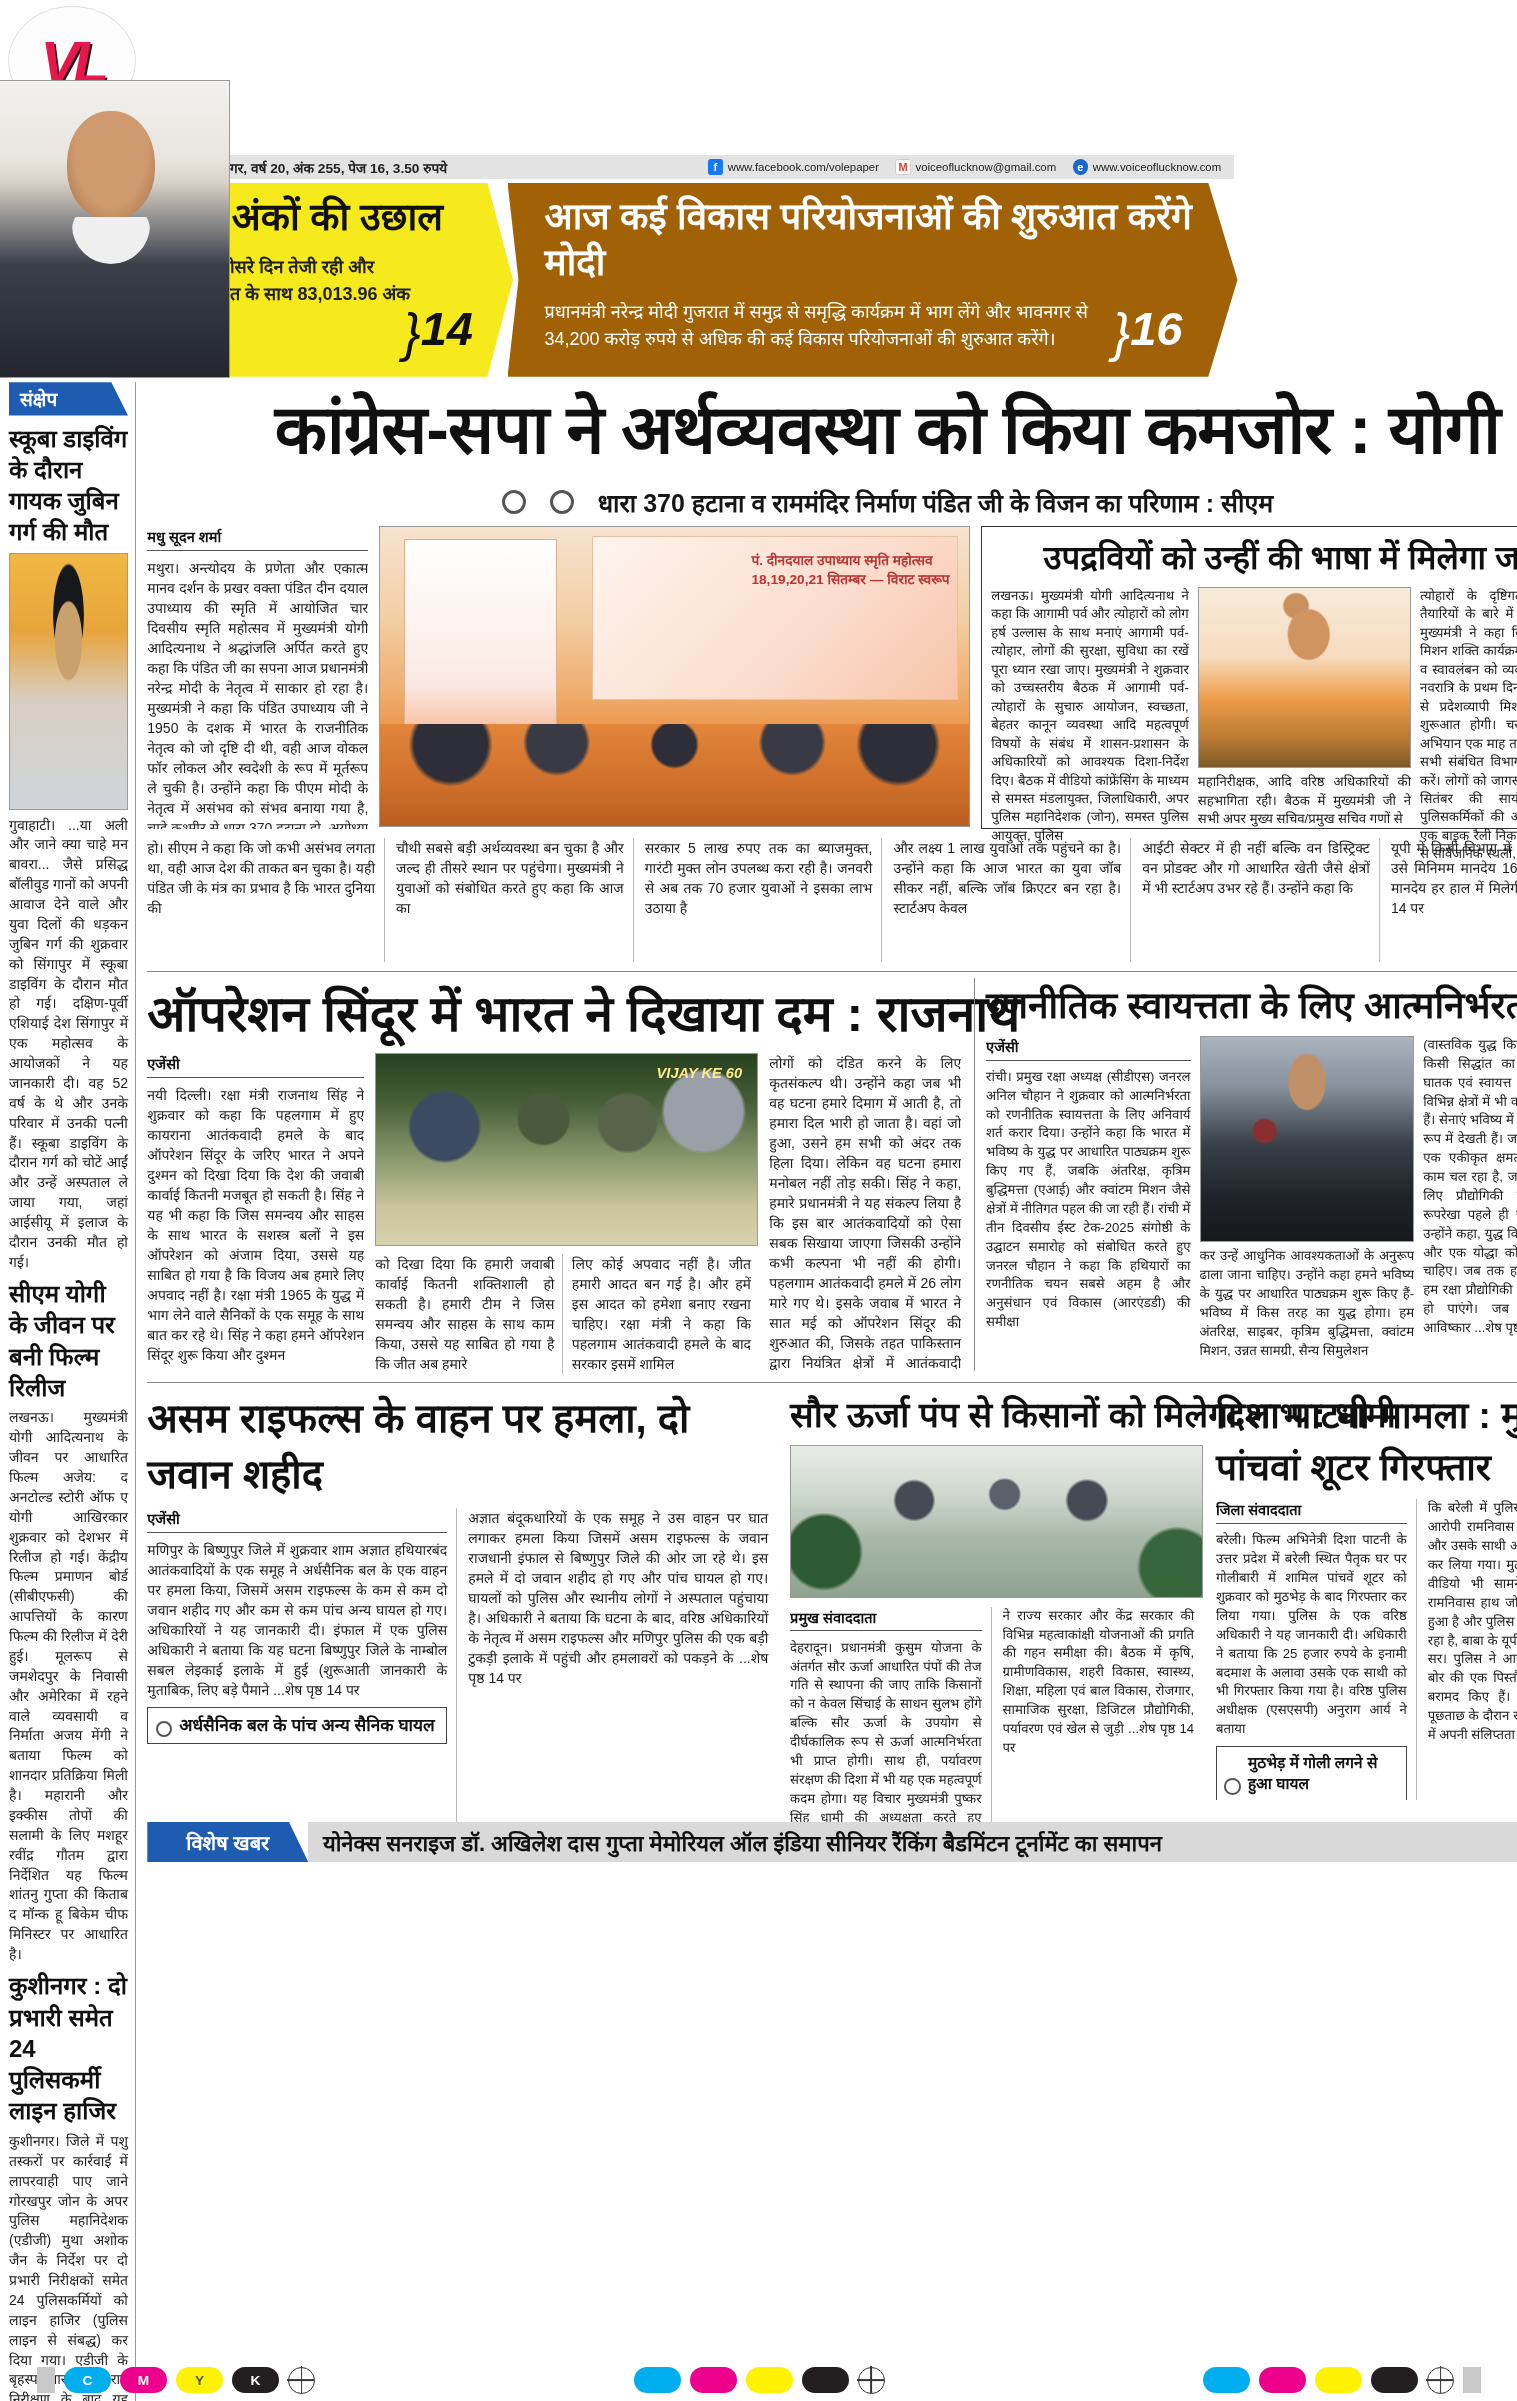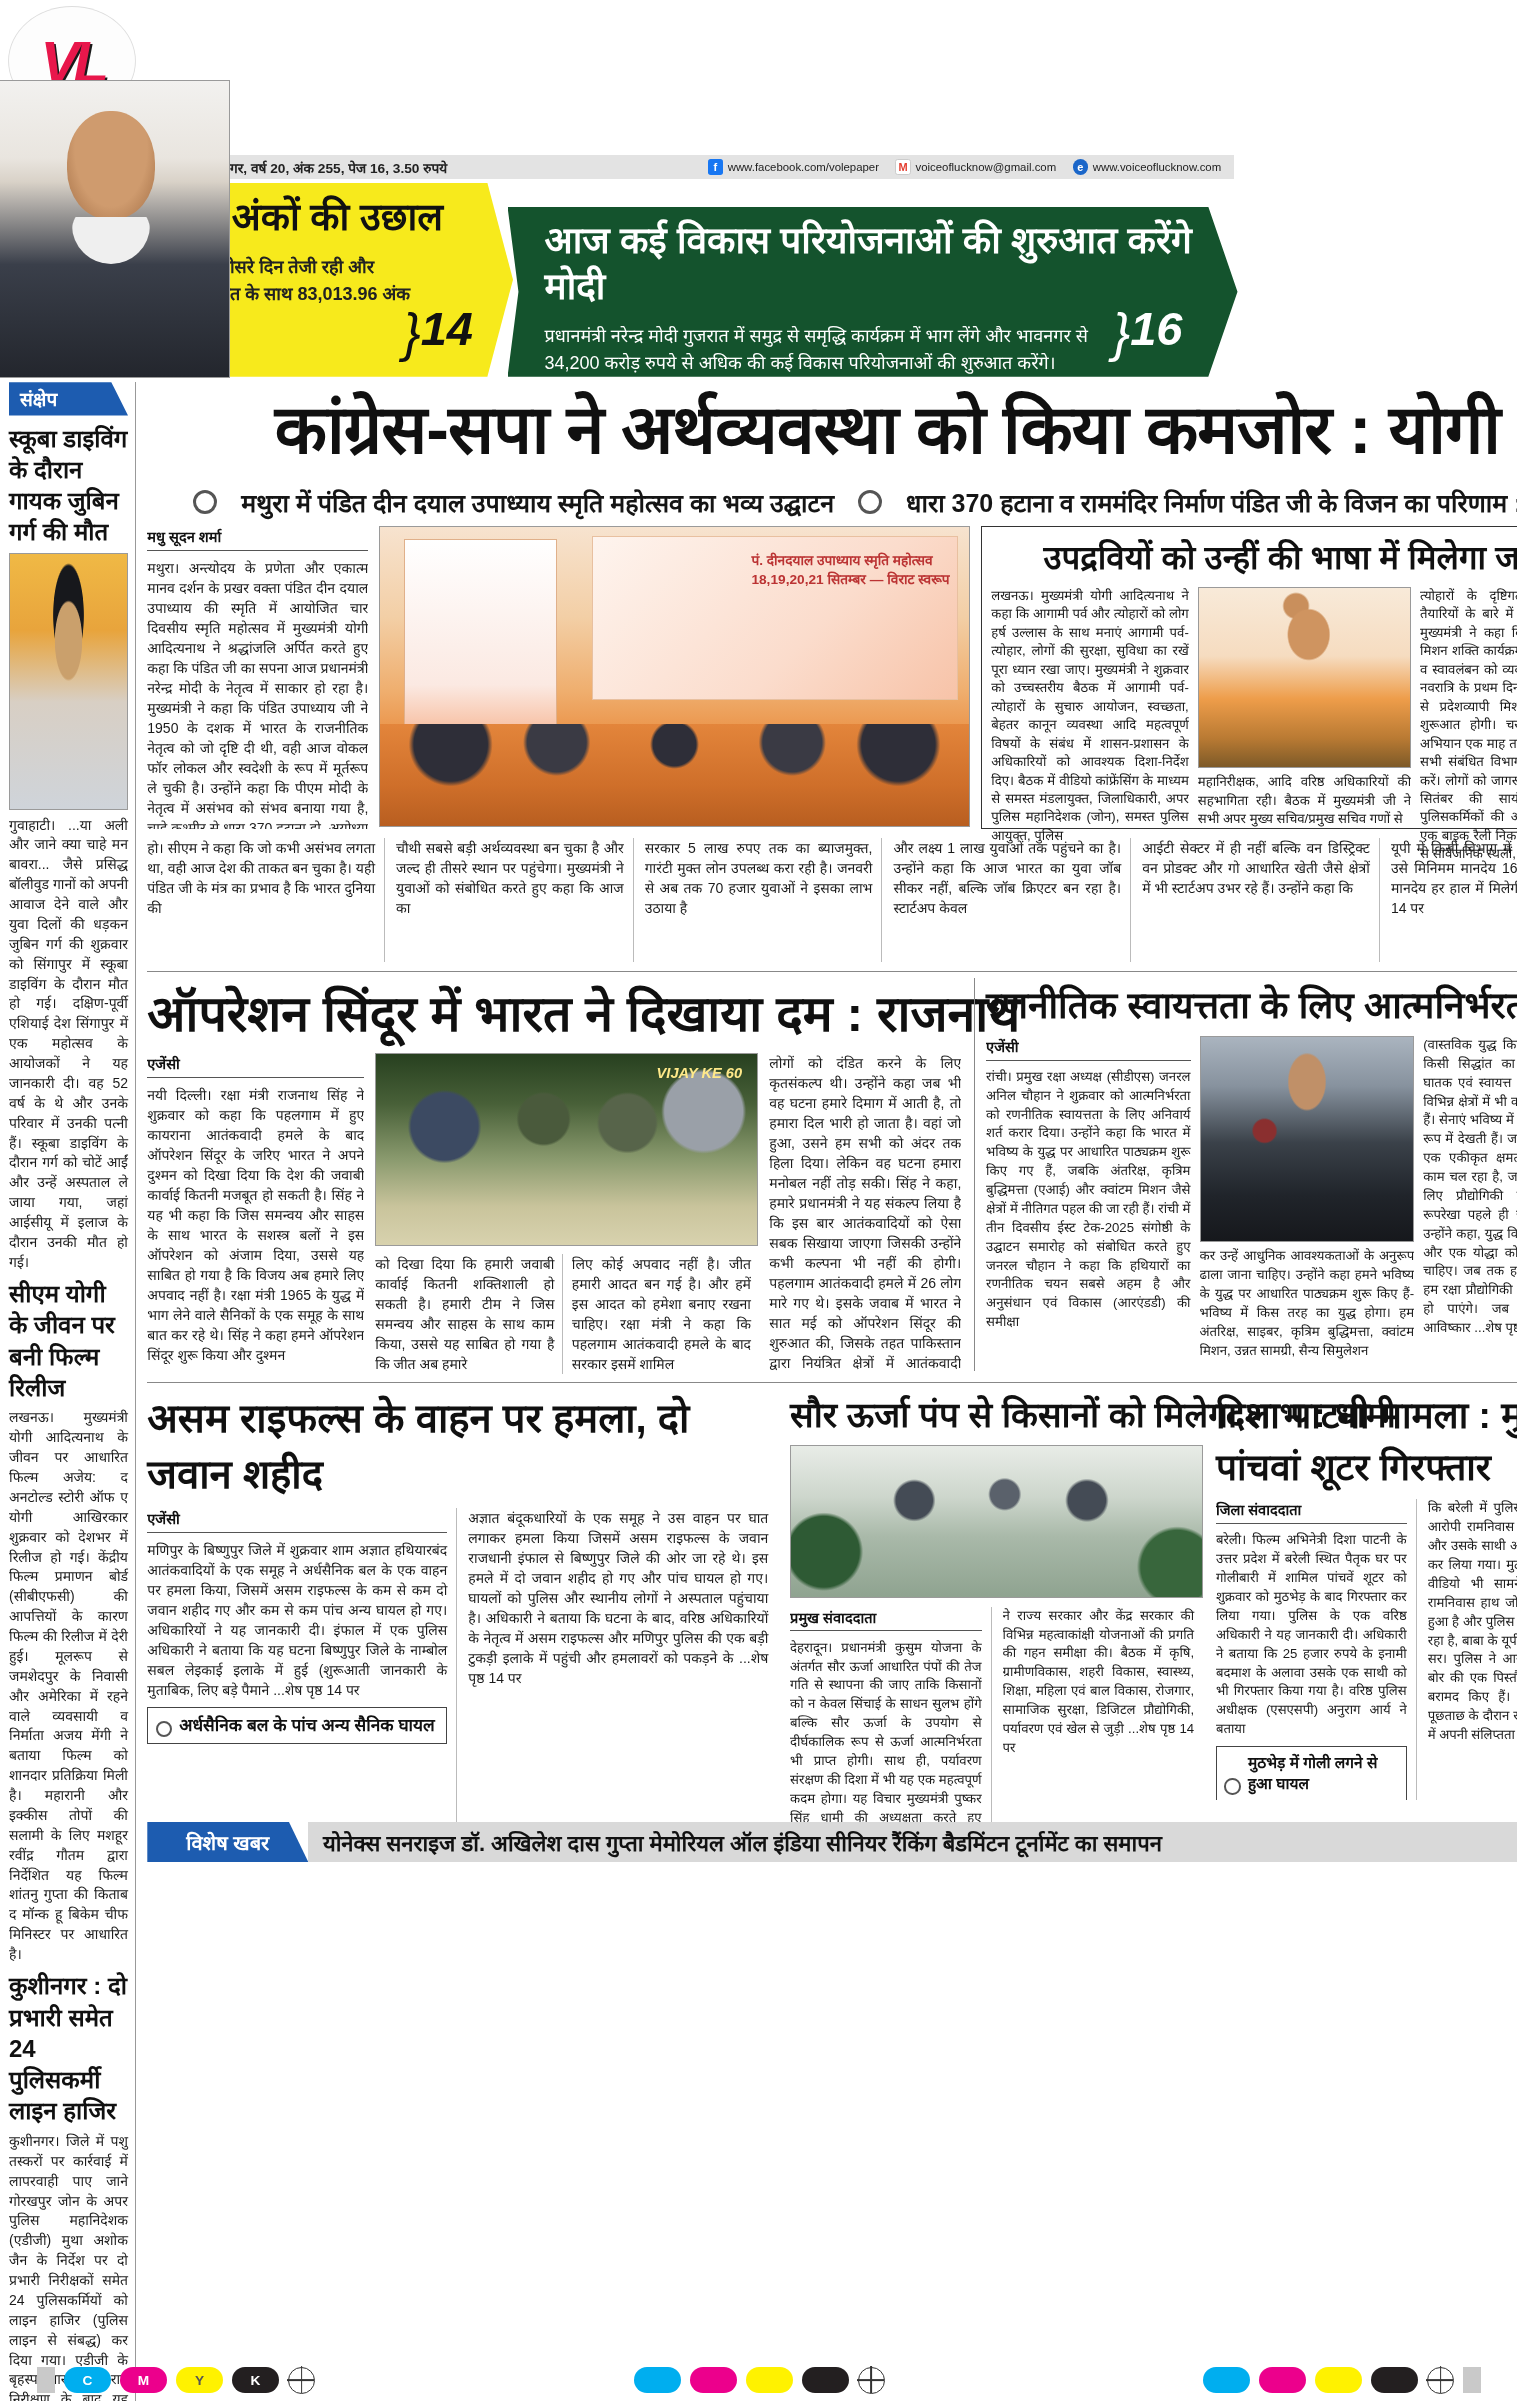--- a/index.html
+++ b/index.html
@@ -27,21 +27,21 @@
   .soc { display:flex; align-items:center; gap:4.6px; font-size:11.4px; font-weight:400; color:#222; }
   .ic { display:inline-flex; align-items:center; justify-content:center; width:15.5px; height:15.5px; border-radius:2.7px; color:#fff; font-size:11px; font-weight:700; }
   .ic-fb { background:#1877f2; }
   .ic-mail { background:#fff; color:#e43e30; border:0.9px solid #ccc; }
   .ic-web { background:#1a66c9; border-radius:50%; }
 
   
   .teasers { display:flex; height:194px; margin-top:3.7px; }
   .teaser { padding:11px 16.4px 9px; position:relative; }
   .tz-yellow { width:513px; background:#f7ea1c; clip-path:polygon(0 0,95% 0,100% 50%,95% 100%,0 100%); }
-  .tz-salmon { width:730px; background:#14532d; margin-left:-5.5px; clip-path:polygon(0 0,96% 0,100% 50%,96% 100%,0 100%,1.5% 50%); padding-left:37px;margin-top:24px; }
+  .tz-salmon { width:730px; background:#a16207; margin-left:-5.5px; clip-path:polygon(0 0,96% 0,100% 50%,96% 100%,0 100%,1.5% 50%); padding-left:37px; }
   .tz-title { font-size:38px; font-weight:800; color:#111; line-height:1.25; }
   .tz-salmon .tz-title { color:#fff; font-size:37px; }
   .tz-body { margin-top:12.8px; font-size:18px; font-weight:600; line-height:1.5; color:#222; padding-right:82px; }
   .tz-salmon .tz-body { color:#fff; font-weight:500; }
   .tz-page { position:absolute; right:40px; bottom:14.6px; font-size:47px; font-weight:800; font-style:italic; color:#111; }
   .tz-salmon .tz-page { color:#fff; right:55px; }
   .tz-page .brace { font-size:53px; font-weight:400; vertical-align:-5.5px; }
   .teaser-gap { flex:1; background:#fff; }
 
   
@@ -226,21 +226,20 @@
         <p class="brief-body">कुशीनगर। जिले में पशु तस्करों पर कार्रवाई में लापरवाही पाए जाने गोरखपुर जोन के अपर पुलिस महानिदेशक (एडीजी) मुथा अशोक जैन के निर्देश पर दो प्रभारी निरीक्षकों समेत 24 पुलिसकर्मियों को लाइन हाजिर (पुलिस लाइन से संबद्ध) कर दिया गया। एडीजी के बृहस्पतिवार देर रात निरीक्षण के बाद यह कार्रवाई की गयी। अपर पुलिस महानिदेशक मुथा अशोक जैन ने गोरखपुर लौटने के बाद कुशीनगर पुलिस प्रभारी को आदेश दिया कि तत्काल इन सभी पुलिसकर्मियों की पुलिस लाइन भेज दिया जाए। बृहस्पतिवार को कुशीनगर के पुलिस अधीक्षक संतोष कुमार मिश्र का तबादला प्रदेश के पुलिस मुख्यालय कर दिया गया।</p>
       </article>
     </aside>
 
     <main class="main-col">
 
       <section>
         <h2 class="ts-headline">कांग्रेस-सपा ने अर्थव्यवस्था को किया कमजोर : योगी</h2>
         <div class="ts-subheads">
           <span class="bullet-ring"></span>
-          <span class="ts-sub">मथुरा में पंडित दीन दयाल उपाध्याय स्मृति महोत्सव का भव्य उद्घाटन</span>
           <span class="bullet-ring"></span>
           <span class="ts-sub">धारा 370 हटाना व राममंदिर निर्माण पंडित जी के विजन का परिणाम : सीएम</span>
         </div>
         <div class="ts-content">
           <div class="ts-col1 clamp">
             <div class="byline">मधु सूदन शर्मा</div>
             <div class="rule"></div>
             <p class="body-txt">मथुरा। अन्त्योदय के प्रणेता और एकात्म मानव दर्शन के प्रखर वक्ता पंडित दीन दयाल उपाध्याय की स्मृति में आयोजित चार दिवसीय स्मृति महोत्सव में मुख्यमंत्री योगी आदित्यनाथ ने श्रद्धांजलि अर्पित करते हुए कहा कि पंडित जी का सपना आज प्रधानमंत्री नरेन्द्र मोदी के नेतृत्व में साकार हो रहा है। मुख्यमंत्री ने कहा कि पंडित उपाध्याय जी ने 1950 के दशक में भारत के राजनीतिक नेतृत्व को जो दृष्टि दी थी, वही आज वोकल फॉर लोकल और स्वदेशी के रूप में मूर्तरूप ले चुकी है। उन्होंने कहा कि पीएम मोदी के नेतृत्व में असंभव को संभव बनाया गया है, चाहे कश्मीर से धारा 370 हटाना हो, अयोध्या में भव्य राममंदिर का निर्माण हो या 80 करोड़ लोगों को मुफ्त राशन उपलब्ध कराना हो।</p>
           </div>
           <div class="ph ph-stage">

